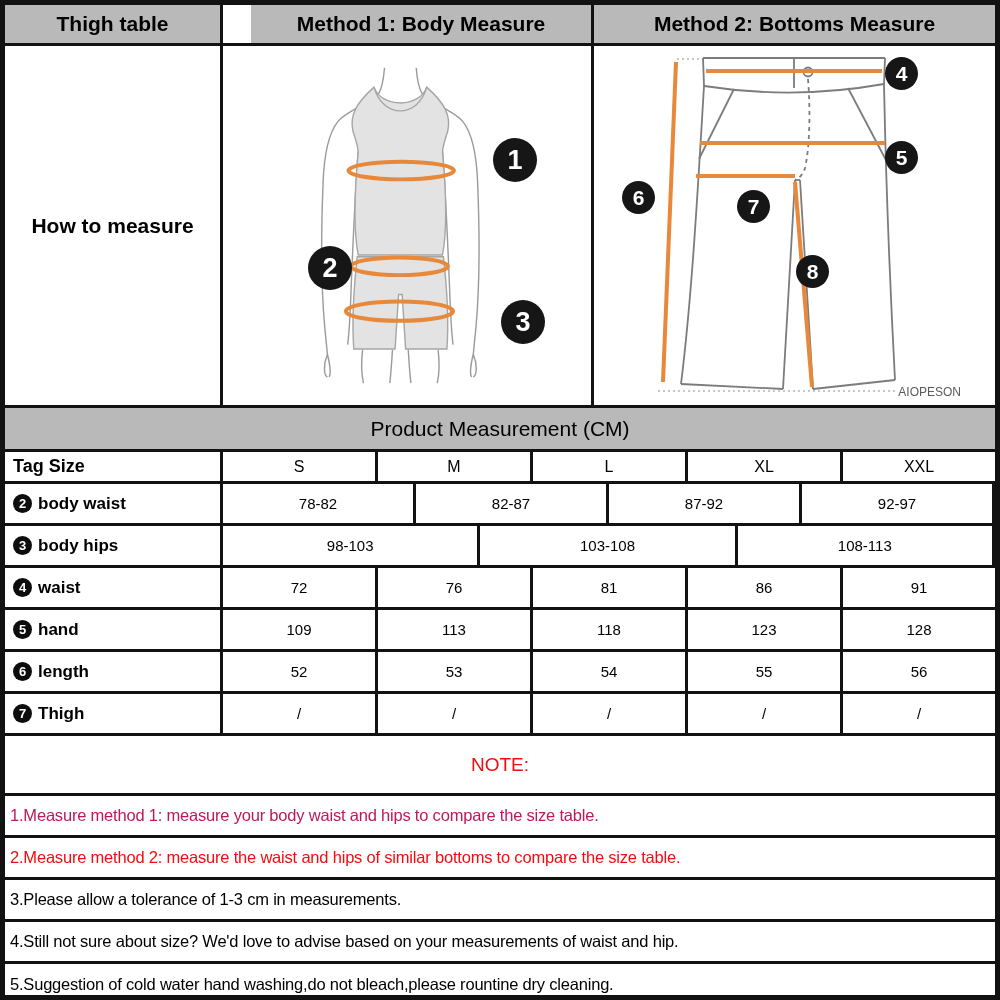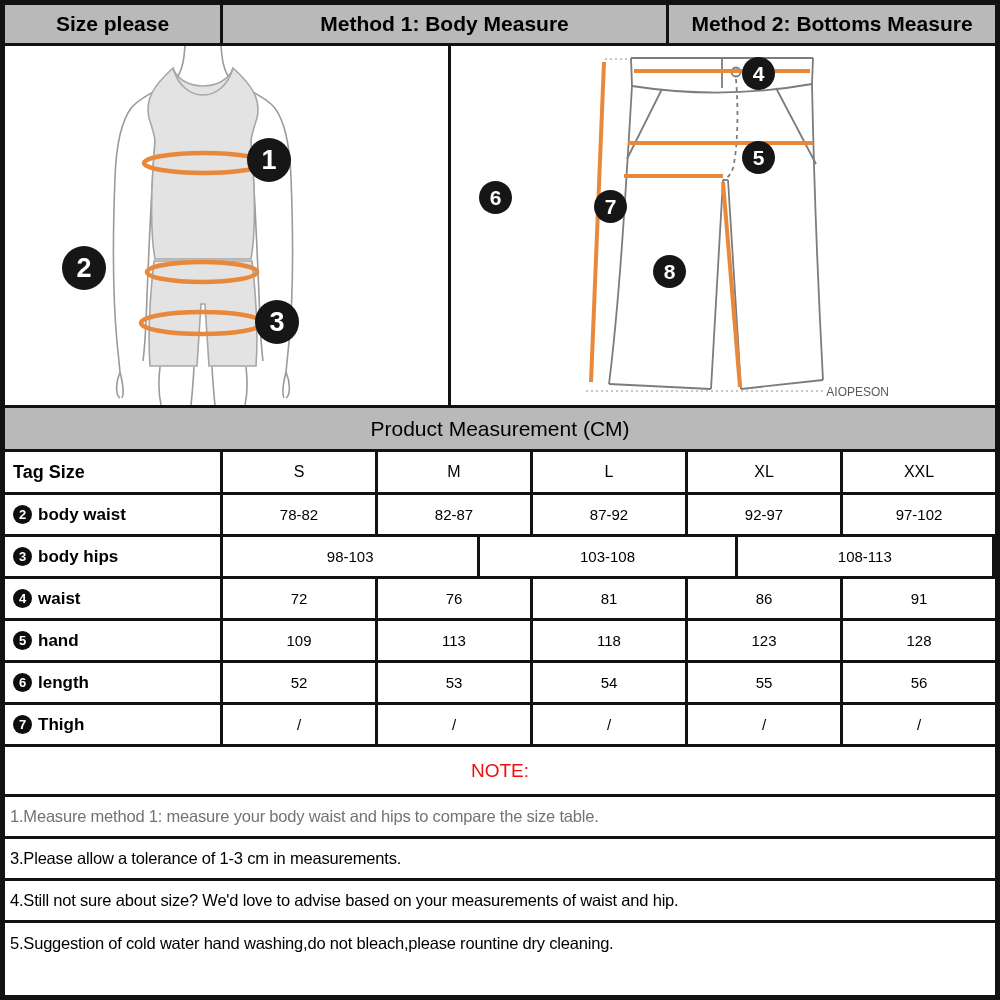--- a/index.html
+++ b/index.html
@@ -10,63 +10,64 @@
     overflow:hidden;
   }
   .row{display:flex;border-bottom:3px solid #121212;box-sizing:border-box;}
   .row:last-child{border-bottom:none;}
   .cell{box-sizing:border-box;display:flex;align-items:center;justify-content:center;}
   .vline{border-right:3px solid #121212;}
   .gray{background:#b9b9b9;}
   .bold{font-weight:bold;}
   
   .c1{width:218px;}
-  .c2{width:446px;}
+  .c2{width:343px;margin-left:28px;}
   .c3{width:382px;flex:1;}
   .header-row{height:41px;font-size:21px;}
   .illus-row{height:362px;}
   .figure-cell{position:relative;padding:0;overflow:hidden;}
   .howto{font-size:21px;font-weight:bold;}
   .pm-title{height:41px;align-items:center;justify-content:center;display:flex;font-size:21px;font-weight:normal;}
-  .tag-row{height:43px;}
+  .tag-row{height:32px;}
   .data-row{height:42px;}
   .t-label{width:218px;justify-content:flex-start;padding-left:8px;font-weight:bold;font-size:17px;gap:6px;}
   .t-size{flex:1;font-size:16px;}
   .t-val{flex:1;font-size:15px;}
   .badge{
     display:inline-flex;align-items:center;justify-content:center;
     width:19px;height:19px;border-radius:50%;background:#0d0d0d;color:#fff;
     font-size:13px;font-weight:bold;flex:0 0 auto;
   }
-  .note-title-row{height:50px;display:flex;align-items:center;justify-content:center;
+  .note-title-row{height:60px;display:flex;align-items:center;justify-content:center;
     font-size:19px;color:#f10d0d;border-bottom:3px solid #121212;box-sizing:border-box;}
   .note-row{height:42px;display:flex;align-items:center;justify-content:flex-start;
     padding-left:5px;font-size:16.5px;letter-spacing:-0.2px;
     border-bottom:3px solid #121212;box-sizing:border-box;}
   .note-row.last{height:40px;border-bottom:none;}
   .marker{
     position:absolute;border-radius:50%;background:#161616;color:#fff;
     display:flex;align-items:center;justify-content:center;font-weight:bold;
   }
   .marker.big{width:44px;height:44px;font-size:27px;}
   .marker.small{width:33px;height:33px;font-size:21px;}
   svg{display:block;}
 </style>
 </head>
 <body>
 
 <div class="sheet">
 
   <div class="row header-row">
-    <div class="cell c1 vline gray bold">Size please</div>
+    <div class="cell c1 vline gray bold">Thigh table</div>
     <div class="cell c2 vline gray bold">Method 1: Body  Measure</div>
     <div class="cell c3 gray bold">Method 2: Bottoms Measure</div>
   </div>
 
   <div class="row illus-row">
+    <div class="cell c1 vline howto">How to measure</div>
 
     <div class="cell c2 vline figure-cell">
       <svg width="387" height="359" viewBox="0 0 387 359">
         <g fill="none" stroke="#9a9a9a" stroke-width="1.6">
 
           <path d="M152,0 C151,12 150,22 145,30"></path>
           <path d="M188,0 C189,12 190,22 195,30"></path>
 
           <path d="M145,30 C128,44 108,50 99,61 C87,76 83,102 82,132 C80,182 79,242 84,296 L87,326"></path>
           <path d="M195,30 C212,44 232,50 241,61 C253,76 257,102 258,132 C260,182 261,242 256,296 L253,326"></path>
@@ -159,21 +160,20 @@
 
   <div class="row data-row">
     <div class="cell t-label vline">
         <span class="badge">2</span>
         <span>body waist</span>
       </div>
     <div class="cell t-val vline">78-82</div>
     <div class="cell t-val vline">82-87</div>
     <div class="cell t-val vline">87-92</div>
     <div class="cell t-val vline">92-97</div>
-    <div class="cell t-val">97-102</div>
   </div>
 
   <div class="row data-row">
     <div class="cell t-label vline">
         <span class="badge">3</span>
         <span>body hips</span>
       </div>
     <div class="cell t-val vline">98-103</div>
     <div class="cell t-val vline">103-108</div>
     <div class="cell t-val vline">108-113</div>
@@ -221,18 +221,19 @@
         <span>Thigh</span>
       </div>
     <div class="cell t-val vline">/</div>
     <div class="cell t-val vline">/</div>
     <div class="cell t-val vline">/</div>
     <div class="cell t-val vline">/</div>
     <div class="cell t-val">/</div>
   </div>
 
   <div class="note-title-row">NOTE:</div>
-  <div class="note-row" style="color: #737373;">1.Measure method 1: measure your body waist and hips to compare the size table.</div>
+  <div class="note-row" style="color: #be185d;">1.Measure method 1: measure your body waist and hips to compare the size table.</div>
+  <div class="note-row" style="color: rgb(241, 13, 13);">2.Measure method 2: measure the waist and hips of similar bottoms to compare the size table.</div>
   <div class="note-row" style="color: rgb(0, 0, 0);">3.Please allow a tolerance of 1-3 cm in measurements.</div>
   <div class="note-row" style="color: rgb(0, 0, 0);">4.Still not sure about size? We'd love to advise based on your measurements of waist and hip.</div>
   <div class="note-row last" style="color: rgb(0, 0, 0);">5.Suggestion of cold water hand washing,do not bleach,please rountine dry cleaning.</div>
 
 </div>
 
 </body></html>

